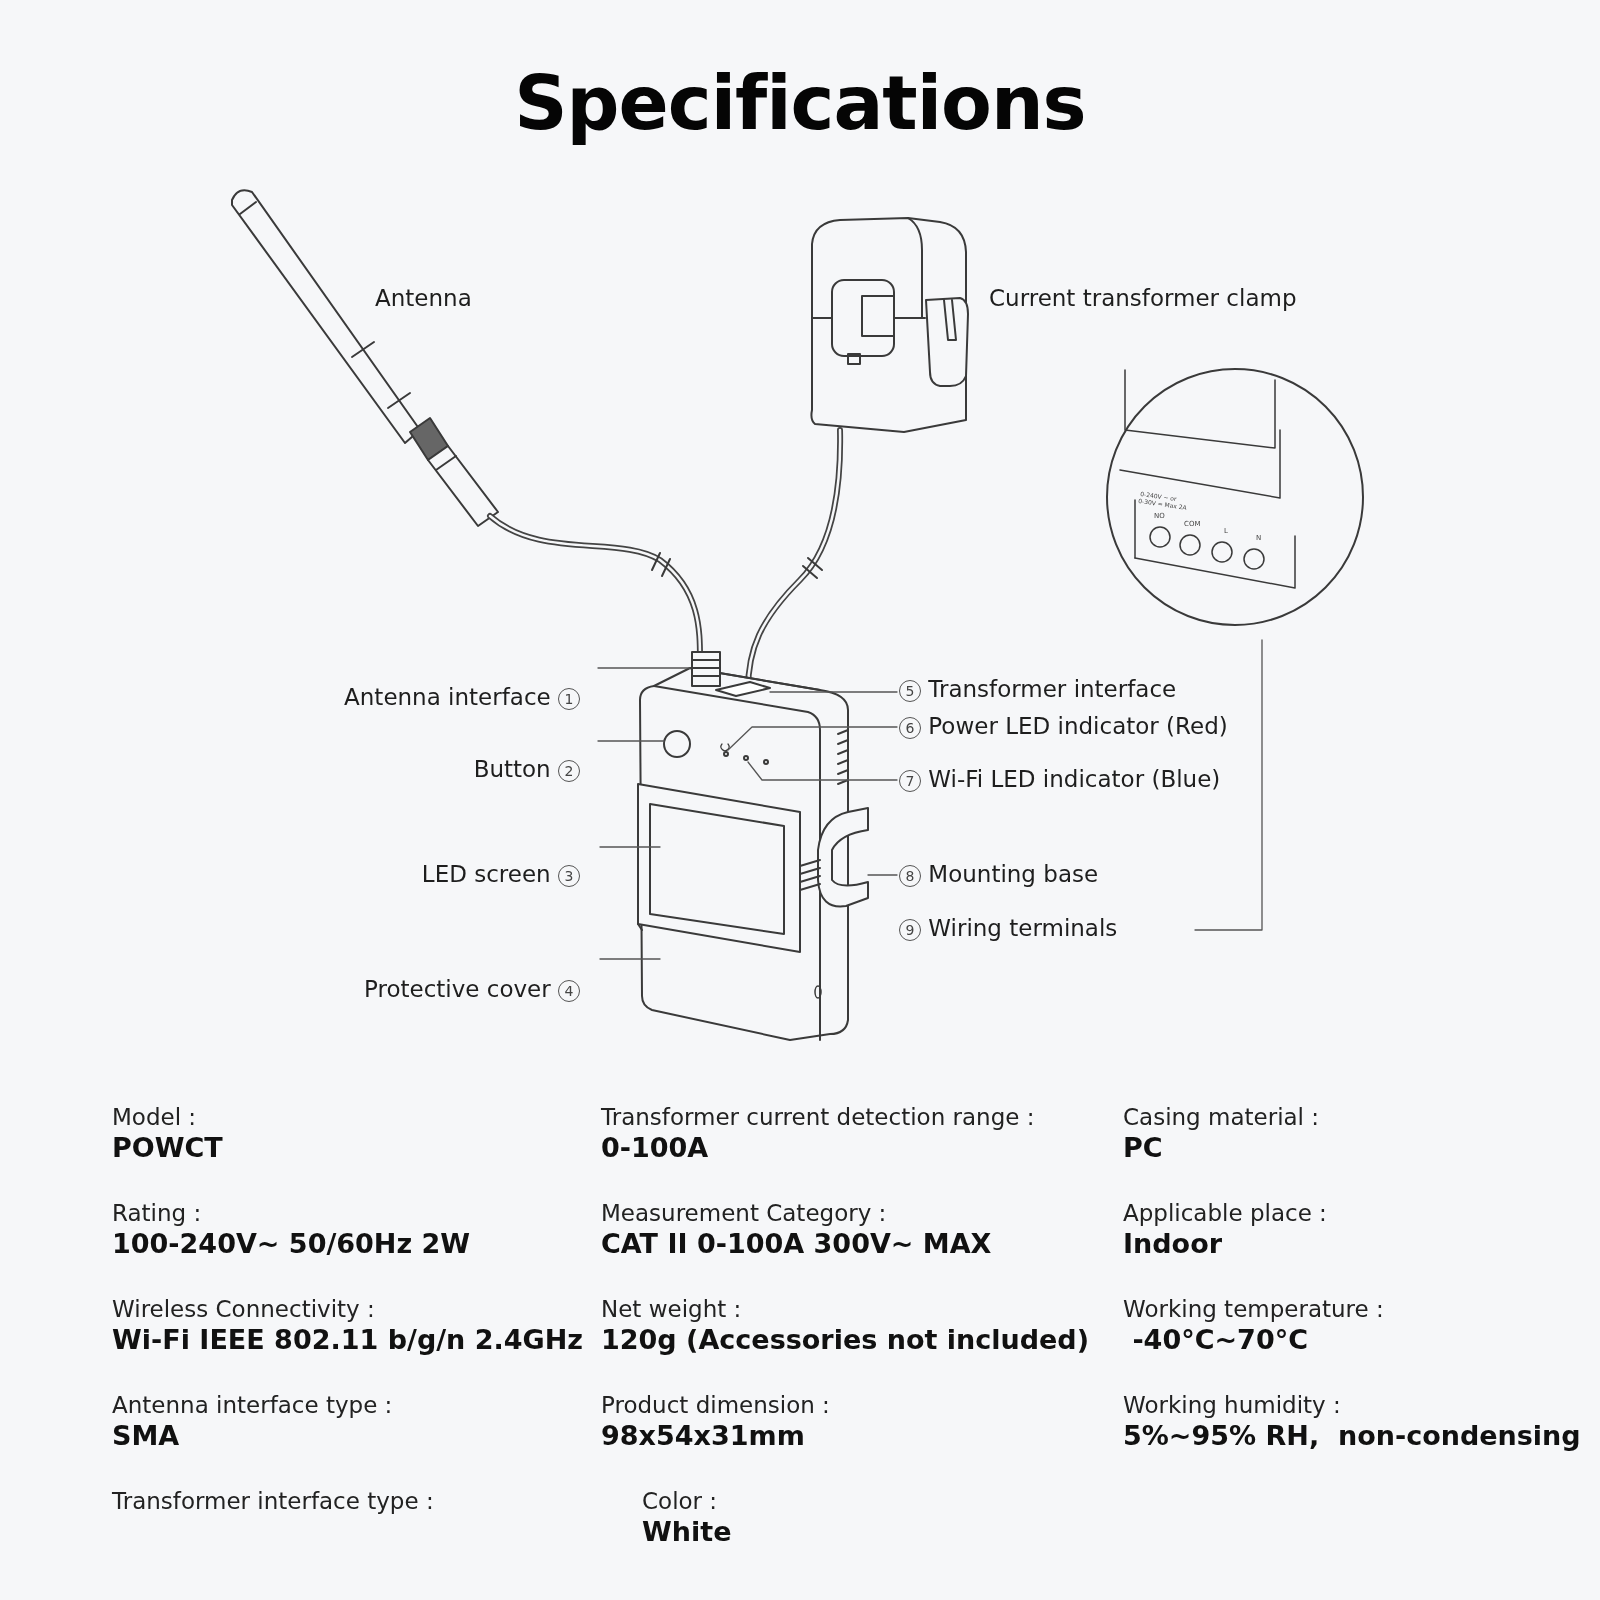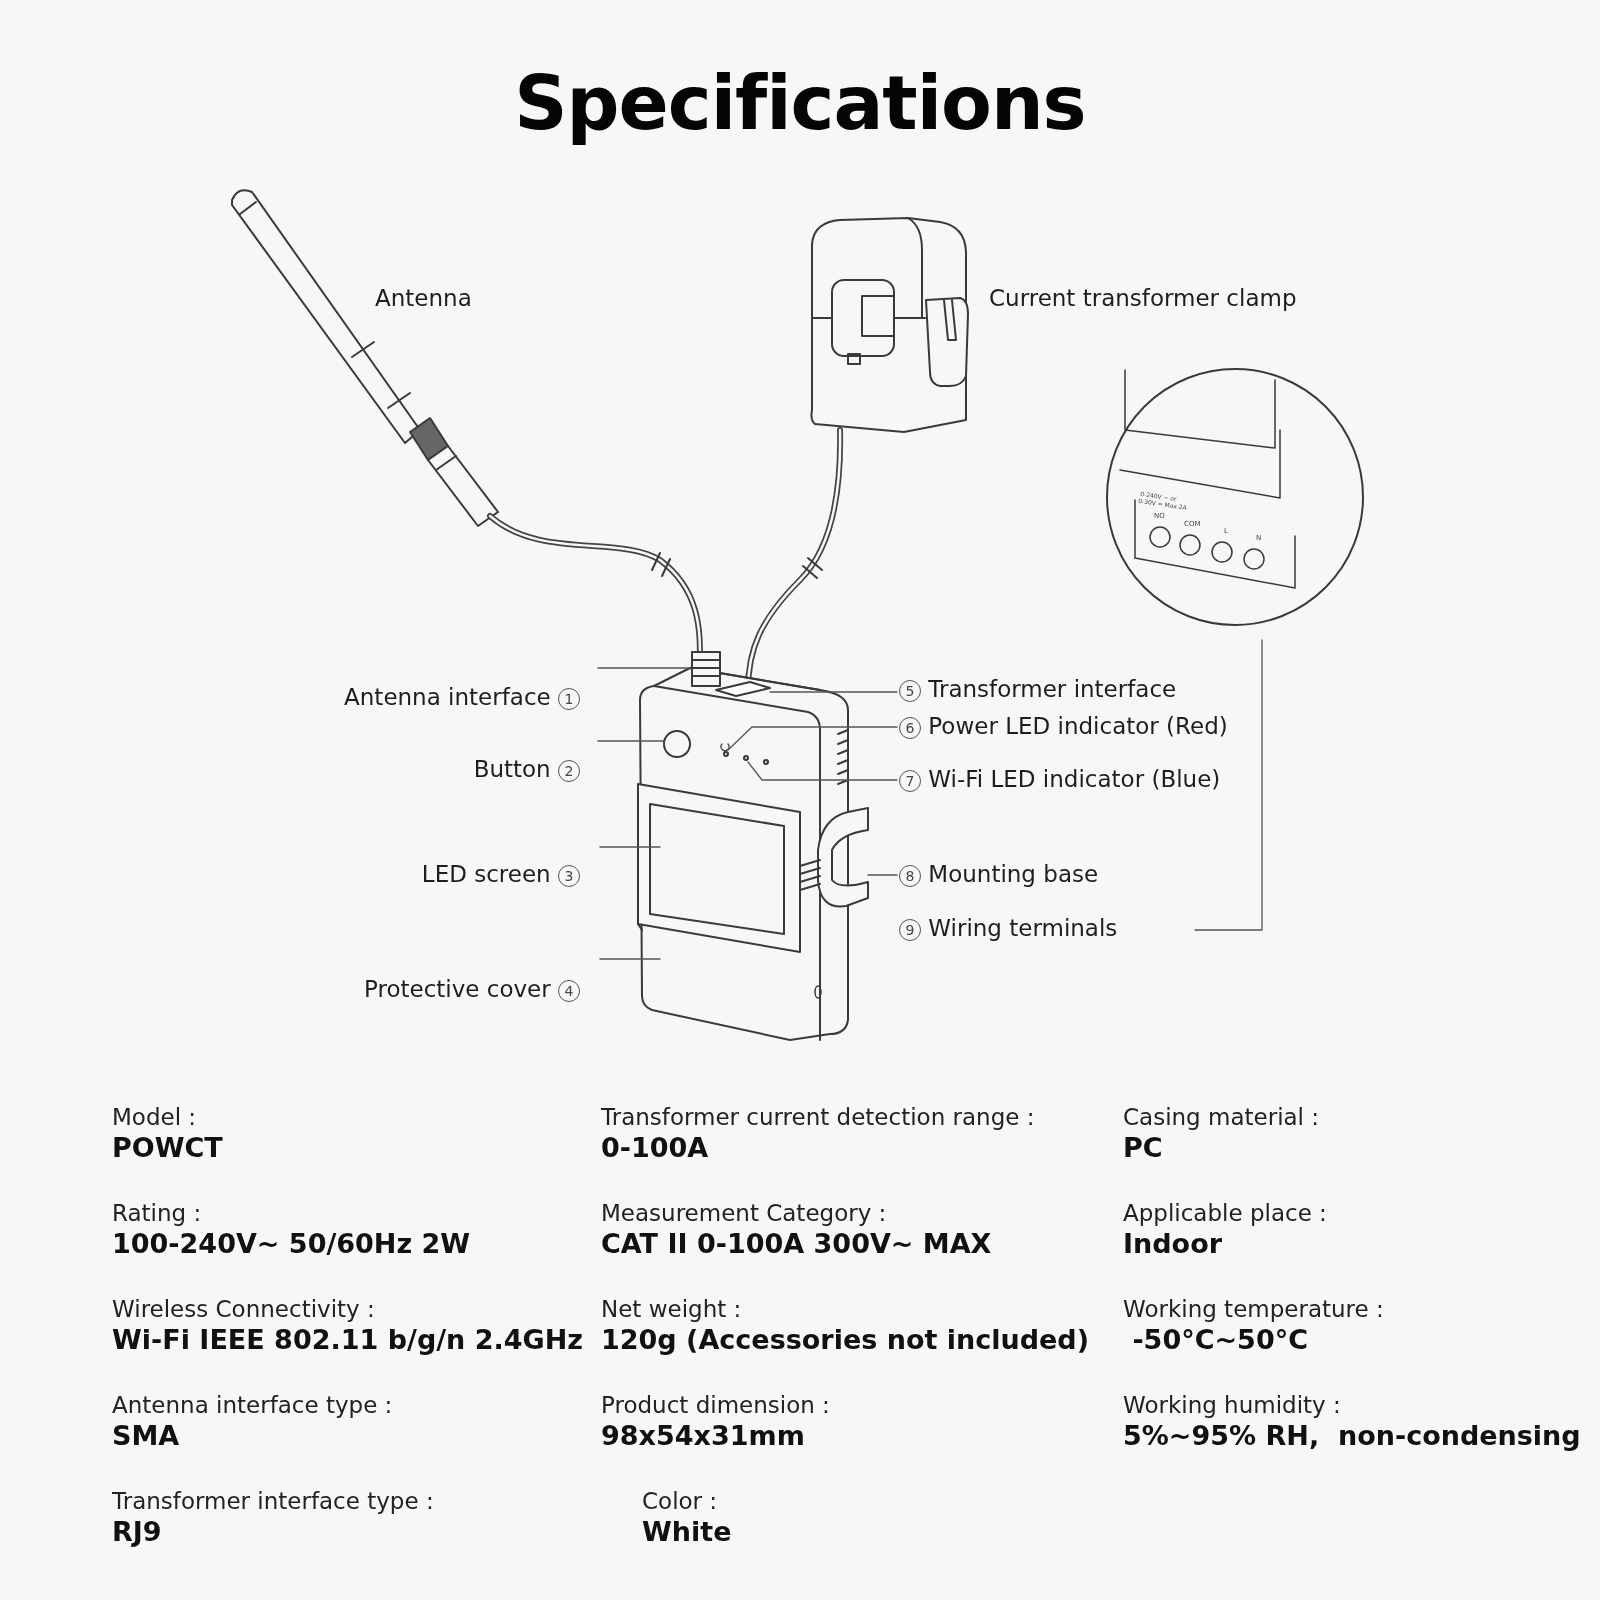--- a/index.html
+++ b/index.html
@@ -176,21 +176,20 @@
 <div class="spec" style="left:112px;top:1294px;">
   <div class="k">Wireless Connectivity :</div>
   <div class="v">Wi-Fi IEEE 802.11 b/g/n 2.4GHz</div>
 </div>
 <div class="spec" style="left:112px;top:1390px;">
   <div class="k">Antenna interface type :</div>
   <div class="v">SMA</div>
 </div>
 <div class="spec" style="left:112px;top:1486px;">
   <div class="k">Transformer interface type :</div>
-  <div class="v">RJ9</div>
 </div>
 
 <div class="spec" style="left:601px;top:1102px;">
   <div class="k">Transformer current detection range :</div>
   <div class="v">0-100A</div>
 </div>
 <div class="spec" style="left:601px;top:1198px;">
   <div class="k">Measurement Category :</div>
   <div class="v">CAT II 0-100A 300V~ MAX</div>
 </div>
@@ -210,18 +209,18 @@
 <div class="spec" style="left:1123px;top:1102px;">
   <div class="k">Casing material :</div>
   <div class="v">PC</div>
 </div>
 <div class="spec" style="left:1123px;top:1198px;">
   <div class="k">Applicable place :</div>
   <div class="v">Indoor</div>
 </div>
 <div class="spec" style="left:1123px;top:1294px;">
   <div class="k">Working temperature :</div>
-  <div class="v" style="white-space:pre;"> -50°C~50°C</div>
+  <div class="v" style="white-space:pre;"> -40°C~70°C</div>
 </div>
 <div class="spec" style="left:1123px;top:1390px;">
   <div class="k">Working humidity :</div>
   <div class="v" style="white-space:pre;">5%~95% RH,  non-condensing</div>
 </div>
 
 </body></html>

